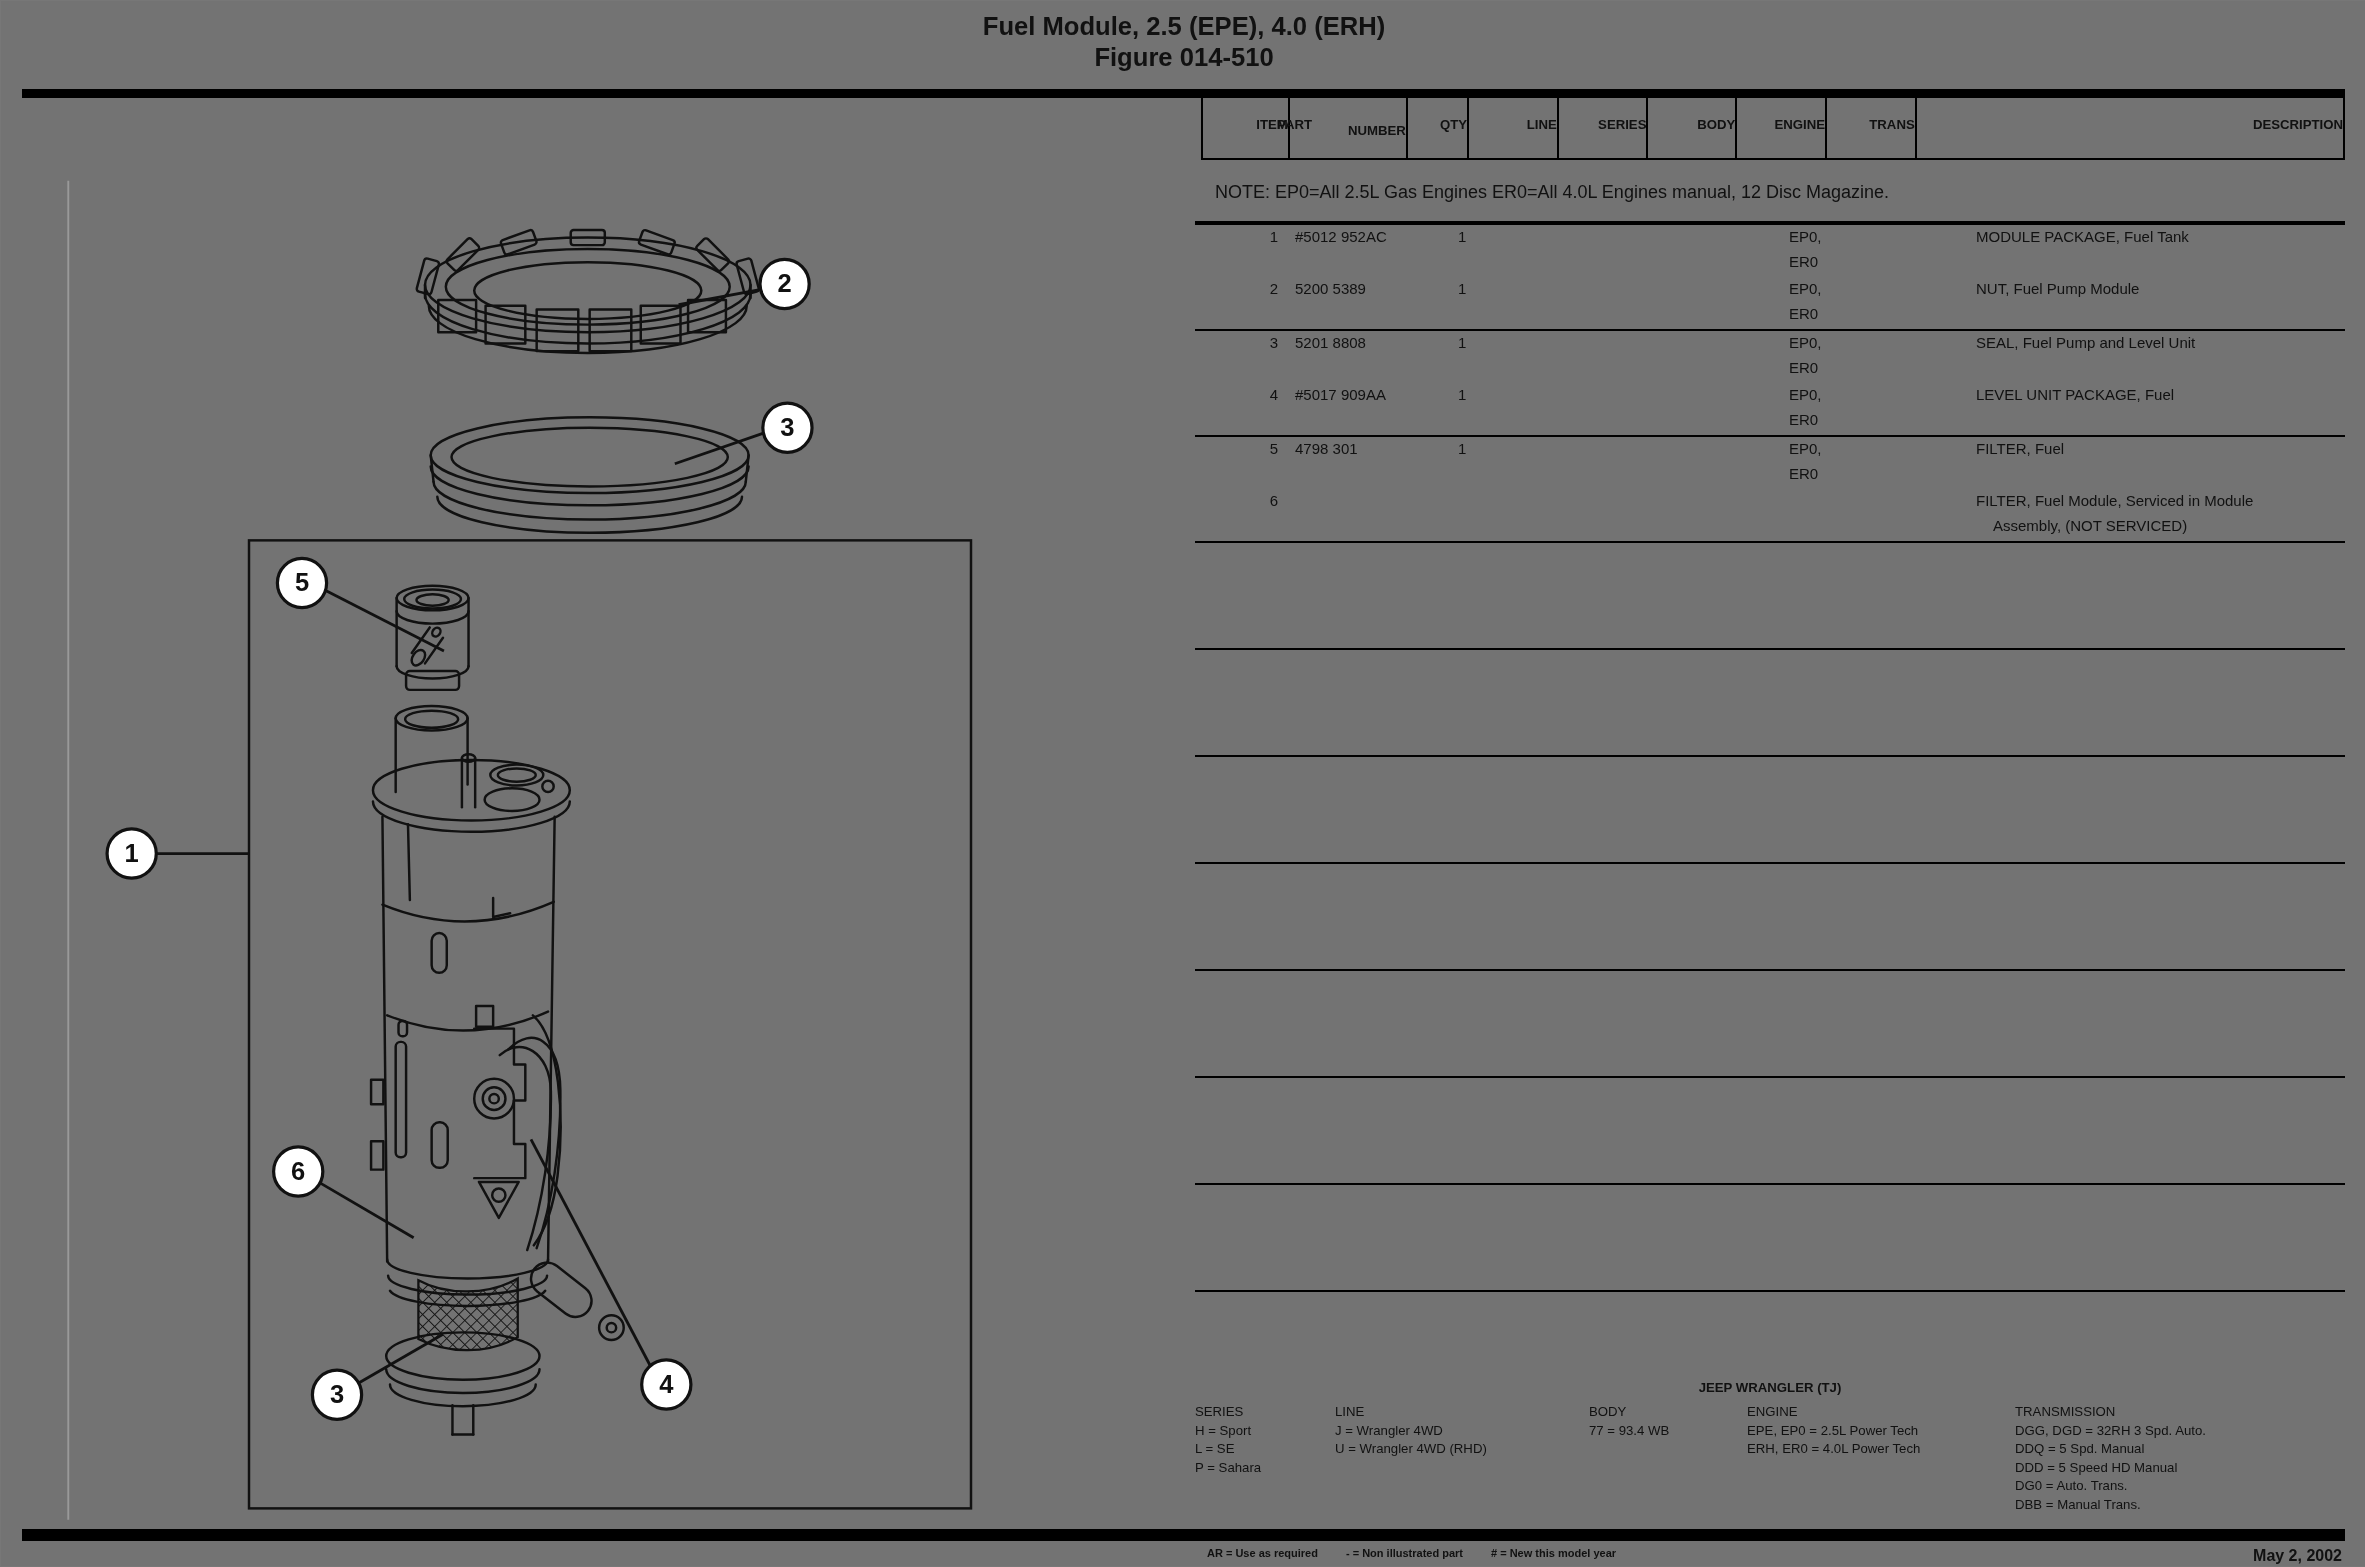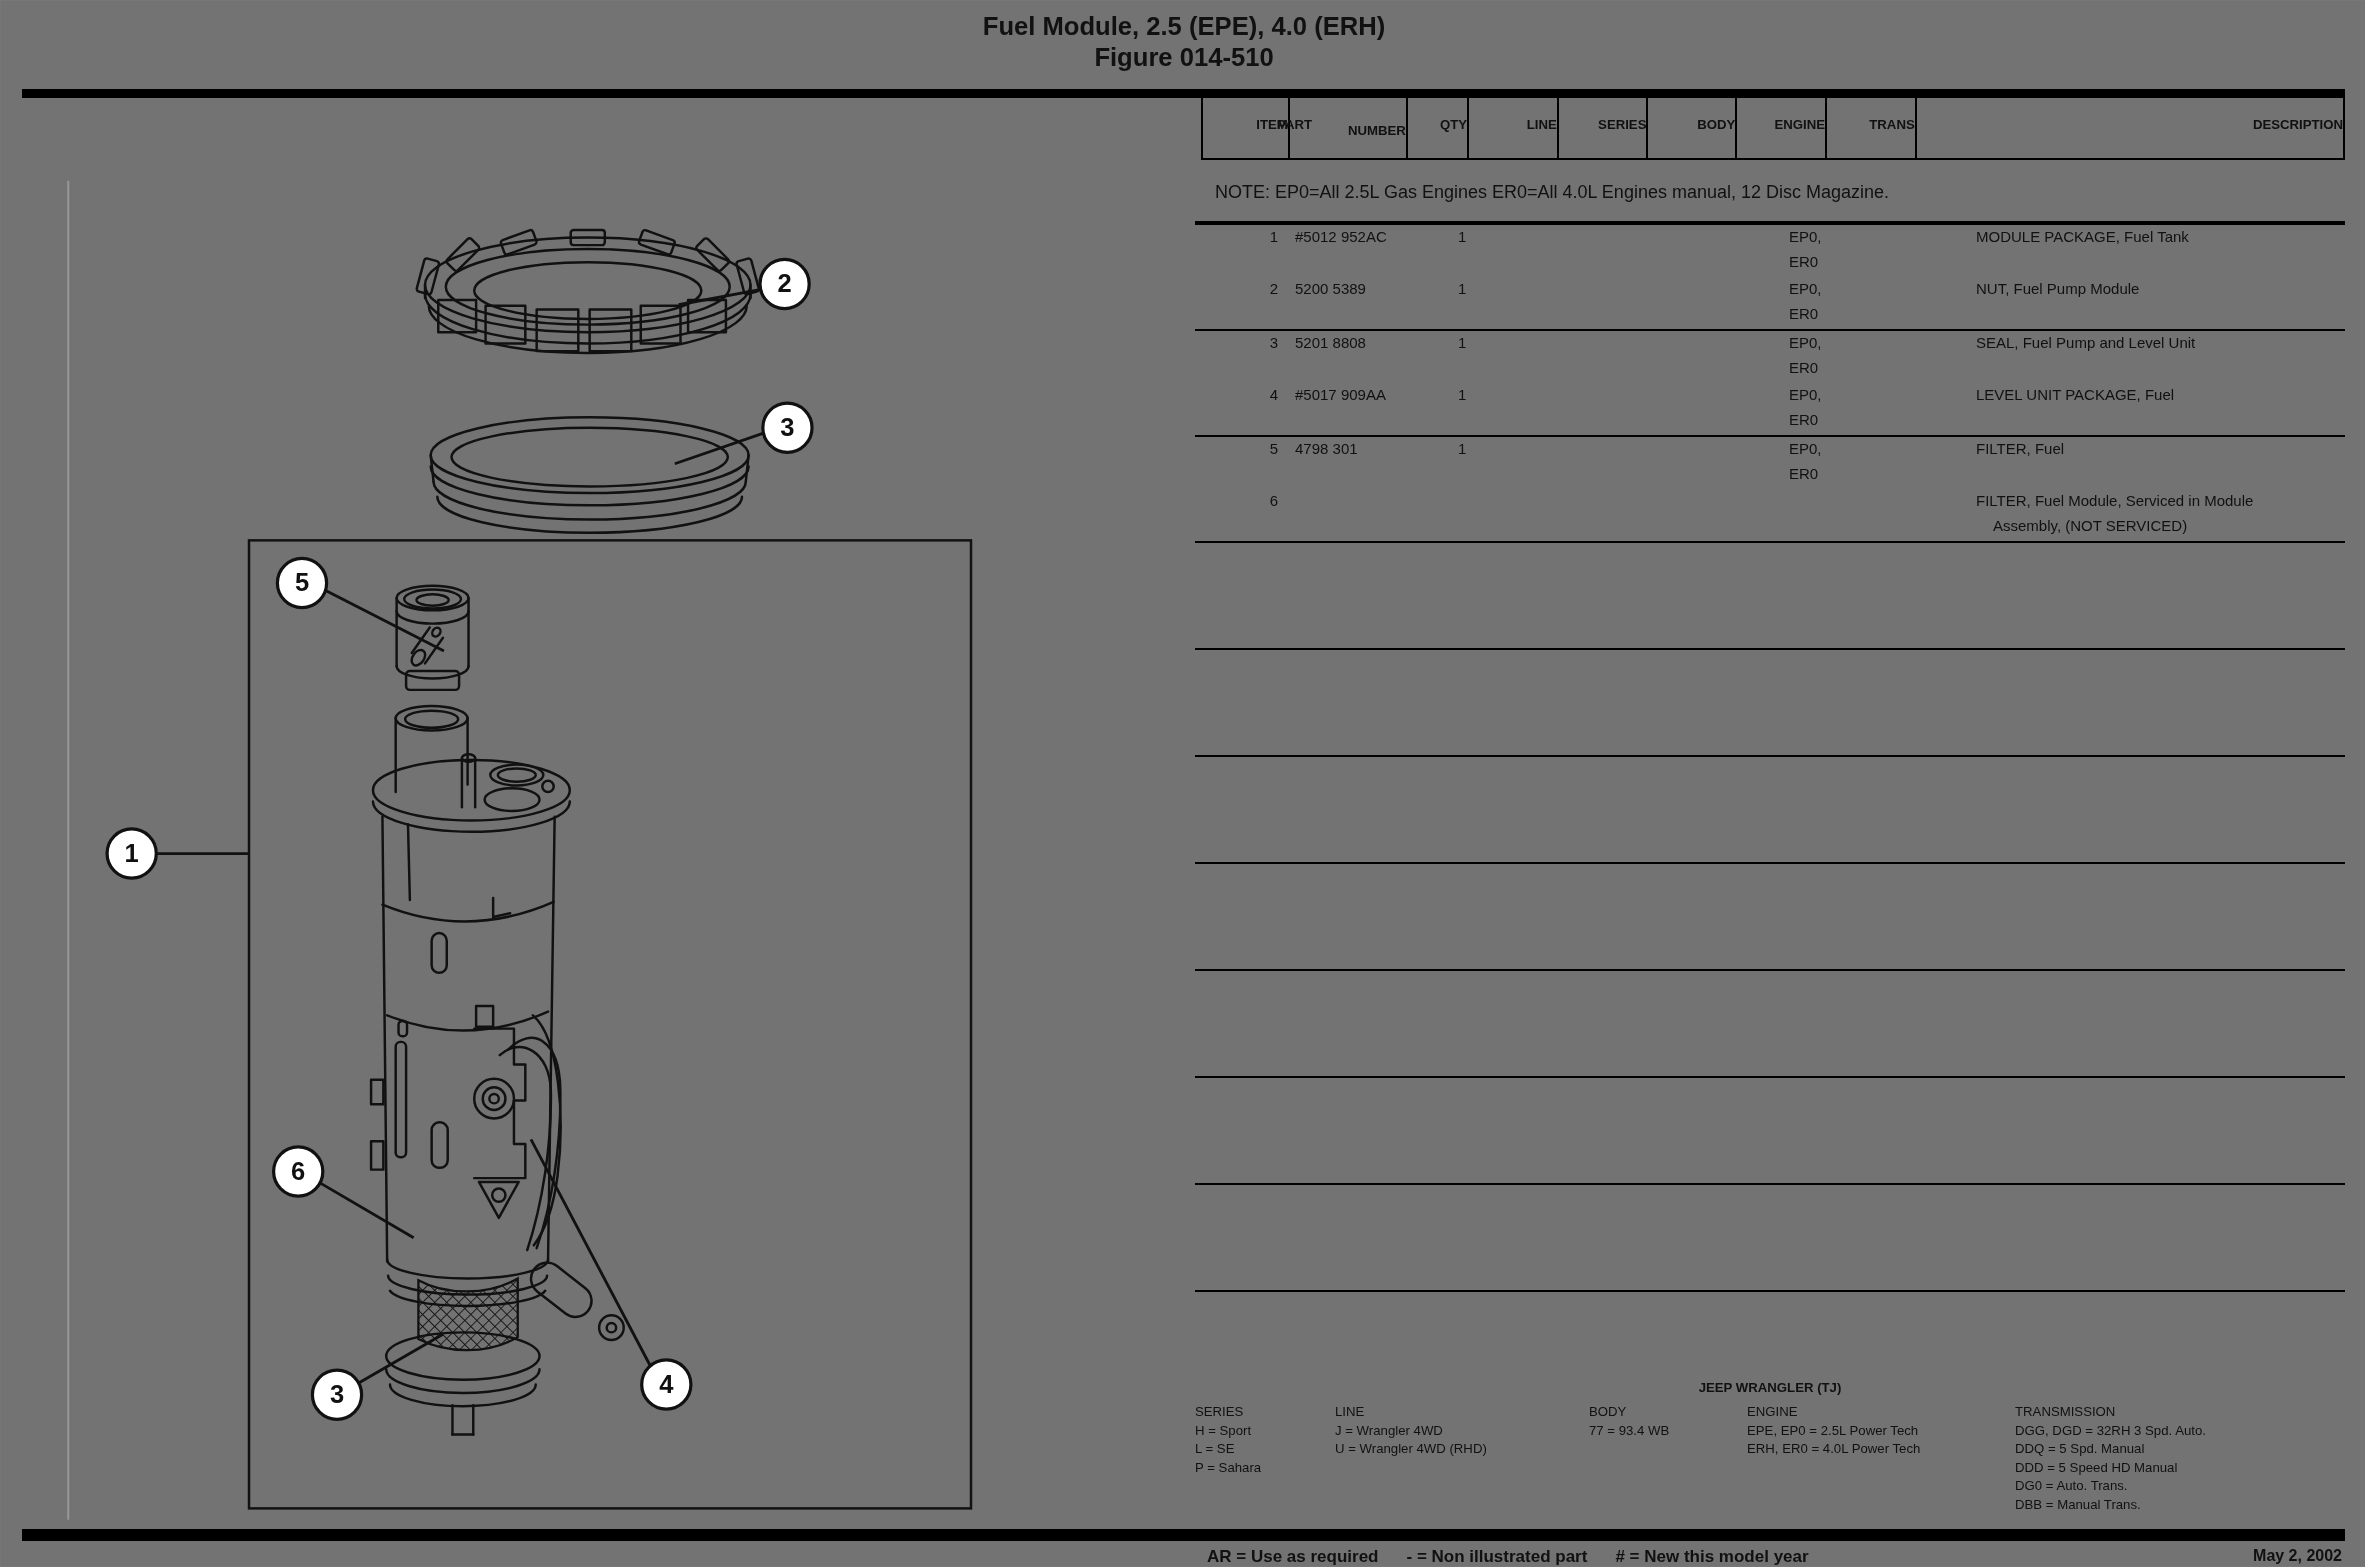--- a/index.html
+++ b/index.html
@@ -36,21 +36,21 @@
   .rc.desc2{left:798px;top:28px;}
   .erow{height:105px;border-bottom:2.8px solid #000;}
 
   
   .legend{position:absolute;left:1194px;top:1378px;width:1150px;font-size:13.2px;}
   .legend-title{display:flex;align-items:center;gap:7.6px;font-weight:bold;line-height:17px;flex-direction:column;}
   .legend-title .rule{flex:1;border-top:2.4px solid #000;margin-right:11.4px;}
   .lcol{position:absolute;top:24px;line-height:18.5px;white-space:nowrap;}
 
   .footbar{position:absolute;left:21px;top:1528px;width:2323px;height:12.3px;background:#000;}
-  .footer-legend{position:absolute;left:1206px;top:1546px;font-size:17px;font-weight:bold;white-space:nowrap;}
+  .footer-legend{position:absolute;left:1206px;top:1546px;font-size:11px;font-weight:bold;white-space:nowrap;}
   .footer-legend span{margin-right:28px;}
   .page-date{position:absolute;right:23px;top:1546px;font-size:16px;font-weight:bold;text-align:center;}
 
   svg.diagram{position:absolute;left:0;top:0;}
   svg .ln{stroke:#111;fill:none;stroke-width:2.6;stroke-linecap:round;stroke-linejoin:round;}
   svg .callout-circle{stroke:#111;fill:#fff;stroke-width:3.4;}
   svg .leader{stroke:#111;stroke-width:3;fill:none;}
   svg .cnum{font-family:"Liberation Sans",sans-serif;font-size:27px;font-weight:bold;fill:#111;text-anchor:middle;}
 </style>
 </head>

